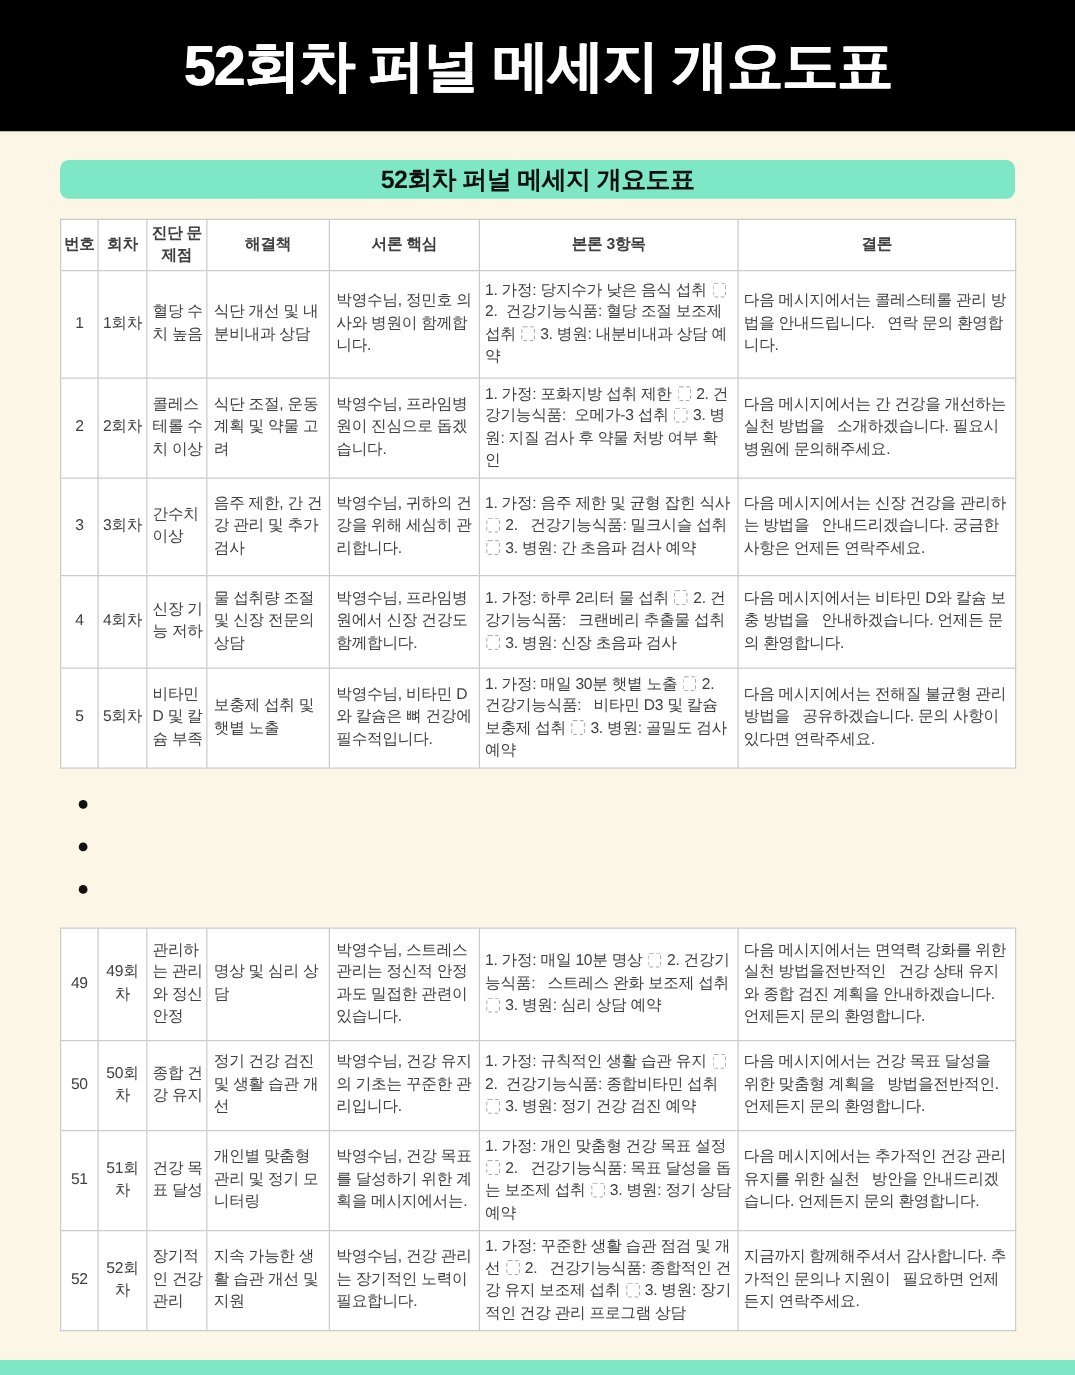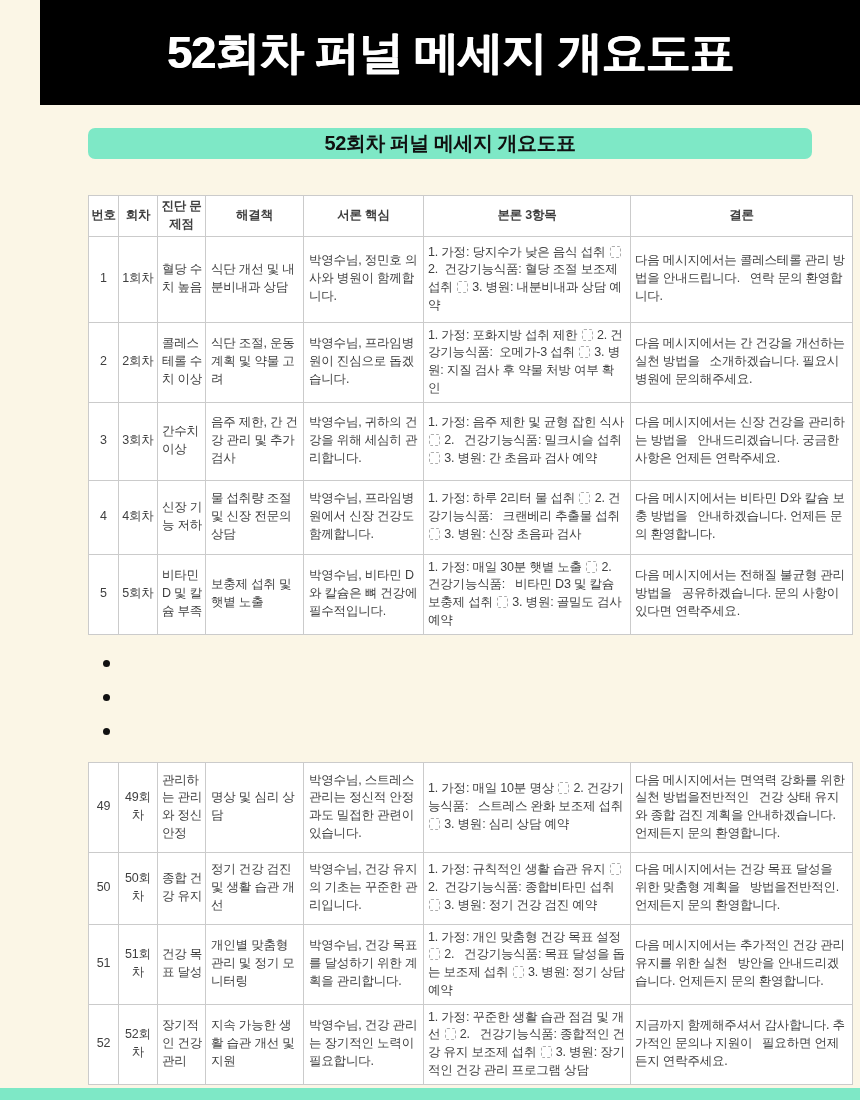--- a/index.html
+++ b/index.html
@@ -1,20 +1,20 @@
 <!DOCTYPE html>
 <html><head>
 <meta charset="utf-8">
 <style>
   * { margin:0; padding:0; box-sizing:border-box; }
   html,body { background:#e9e9e9; }
   body { font-family:"Liberation Sans","DejaVu Sans",sans-serif; }
   .page {
     position:relative; width:860px; height:1100px; margin:0 auto;
-    background:#FBF6E6; overflow:hidden;padding-left:40px;
+    background:#FBF6E6; overflow:hidden;
   }
   .banner {
     height:105px; background:#000000;
     display:flex; align-items:center; justify-content:center;
   }
   .banner h1 {
     color:#ffffff; font-size:45px; font-weight:900; letter-spacing:-1px;
     text-shadow:1px 0 0 #fff;
   }
   .subtitle-bar {
@@ -22,21 +22,21 @@
     display:flex; align-items:center; justify-content:center;
   }
   .subtitle-bar .sub {
     color:#101010; font-size:20px; font-weight:800; letter-spacing:-0.5px;
   }
   table {
     border-collapse:collapse; table-layout:fixed; background:#ffffff;
     margin-left:48px; width:764px;
     font-size:12.5px; color:#3F3F3F; line-height:1.42; letter-spacing:-0.2px;
   }
-  .t1 { margin-top:36px; }
+  .t1 { margin-top:16px; }
   .t2 { margin-top:19px; }
   th, td { border:1px solid #CBCBCB; vertical-align:middle; padding:4px 5px; }
   th { font-weight:700; text-align:center; padding:2px 1px; }
   td.c-no, td.c-round { text-align:center; padding:2px 1px; }
   td.c-problem { padding:2px 2px 2px 4px; }
   td.c-intro { padding:4px 3px 4px 5px; }
   td.c-body, td.c-conclusion { padding:4px 4px; }
   .pre { white-space:pre-wrap; word-break:break-word; }
   .t1 thead tr { height:36px; }
   .t1 tbody tr:nth-child(1){ height:86px; }
@@ -177,21 +177,21 @@
         <td class="c-solution">정기 건강 검진 및 생활 습관 개선</td>
         <td class="c-intro">박영수님, 건강 유지의 기초는 꾸준한 관리입니다.</td>
         <td class="c-body pre">1. 가정: 규칙적인 생활 습관 유지 <span class="tofu"></span> 2.  건강기능식품: 종합비타민 섭취 <span class="tofu"></span> 3. 병원: 정기 건강 검진 예약</td>
         <td class="c-conclusion pre">다음 메시지에서는 건강 목표 달성을 위한 맞춤형 계획을   방법을전반적인. 언제든지 문의 환영합니다.</td>
       </tr>
       <tr>
         <td class="c-no">51</td>
         <td class="c-round">51회차</td>
         <td class="c-problem">건강 목표 달성</td>
         <td class="c-solution">개인별 맞춤형 관리 및 정기 모니터링</td>
-        <td class="c-intro">박영수님, 건강 목표를 달성하기 위한 계획을 관리합니다.</td>
+        <td class="c-intro">박영수님, 건강 목표를 달성하기 위한 계획을 메시지에서는.</td>
         <td class="c-body pre">1. 가정: 개인 맞춤형 건강 목표 설정 <span class="tofu"></span> 2.   건강기능식품: 목표 달성을 돕는 보조제 섭취 <span class="tofu"></span> 3. 병원: 정기 상담 예약</td>
         <td class="c-conclusion pre">다음 메시지에서는 추가적인 건강 관리 유지를 위한 실천   방안을 안내드리겠습니다. 언제든지 문의 환영합니다.</td>
       </tr>
       <tr>
         <td class="c-no">52</td>
         <td class="c-round">52회차</td>
         <td class="c-problem">장기적인 건강 관리</td>
         <td class="c-solution">지속 가능한 생활 습관 개선 및 지원</td>
         <td class="c-intro">박영수님, 건강 관리는 장기적인 노력이 필요합니다.</td>
         <td class="c-body pre">1. 가정: 꾸준한 생활 습관 점검 및 개선 <span class="tofu"></span> 2.   건강기능식품: 종합적인 건강 유지 보조제 섭취 <span class="tofu"></span> 3. 병원: 장기적인 건강 관리 프로그램 상담</td>

